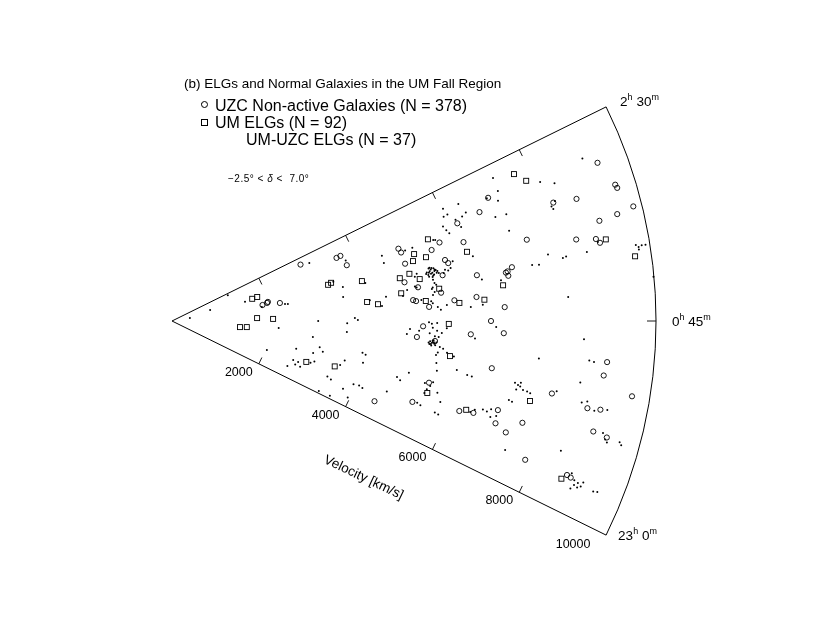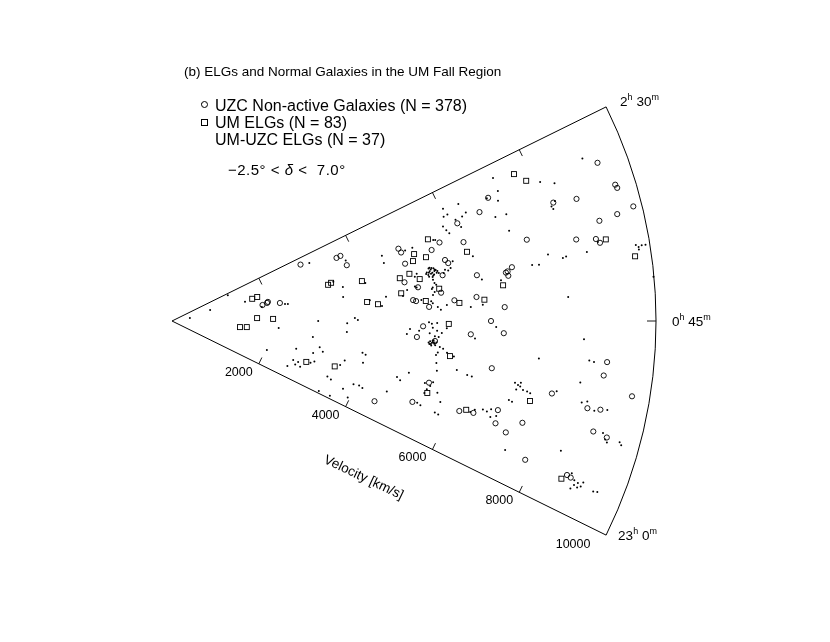--- a/index.html
+++ b/index.html
@@ -1,27 +1,27 @@
 <!DOCTYPE html>
 <html><head>
 <meta charset="utf-8">
 <style>
   html,body{margin:0;padding:0;background:#fff;}
   #stage{position:relative;width:830px;height:642px;background:#ffffff;overflow:hidden;
          font-family:"Liberation Sans", sans-serif;color:#000;}
   #plot-svg{position:absolute;left:0;top:0;}
-  .overlay{position:absolute;white-space:pre;}
+  .overlay{position:absolute;white-space:pre;margin-top:12px;}
   #chart-title{left:184px;top:64px;font-size:13.5px;}
   .legend-row{position:absolute;left:215px;font-size:16px;}
   .legend-sym{position:absolute;left:201px;}
-  #legend-row-0{top:97px;} #legend-row-1{top:114px;} #legend-row-2{top:131px;}
+  #legend-row-0{top:97px;} #legend-row-1{top:114px;} #legend-row-2{top:131px;margin-left:31px;}
   #legend-sym-0{top:103px;width:2px;height:2px;background:#000;border-radius:50%;}
   #legend-sym-1{top:101px;width:5px;height:5px;border:1px solid #000;border-radius:50%;background:#fff;}
   #legend-sym-2{top:119px;width:5px;height:5px;border:1px solid #000;background:#fff;}
-  #delta-annotation{left:228px;top:161px;font-size:15px;letter-spacing:0.5px;}
+  #delta-annotation{left:228px;top:161px;font-size:10px;letter-spacing:0.5px;}
   #delta-annotation .delta{font-style:italic;}
   text{font-family:"Liberation Sans", sans-serif;fill:#000;}
 </style>
 </head>
 <body>
 
 <div id="stage">
   <svg id="plot-svg" width="830" height="642">
       <path d="M 172 321 L 606.1 106.9 A 484 484 0 0 1 606.1 535.1 Z" fill="none" stroke="#000" stroke-width="1"></path>
       <line x1="258.81728138036425" y1="278.18645478680065" x2="261.90428138036424" y2="284.47245478680065" stroke="#000" stroke-width="0.9"></line>
@@ -400,19 +400,19 @@
         <rect x="632.6" y="253.8" width="5" height="5" fill="none" stroke="#000" stroke-width="0.9"></rect>
       </g>
     </svg>
 
   <div class="overlay" id="chart-title">(b) ELGs and Normal Galaxies in the UM Fall Region</div>
 
   <span class="legend-sym" id="legend-sym-0"></span>
   <div class="legend-row" id="legend-row-0">UZC Non-active Galaxies (N = 378)</div>
 
   <span class="legend-sym" id="legend-sym-1"></span>
-  <div class="legend-row" id="legend-row-1">UM ELGs (N = 83)</div>
+  <div class="legend-row" id="legend-row-1">UM ELGs (N = 92)</div>
 
   <span class="legend-sym" id="legend-sym-2"></span>
   <div class="legend-row" id="legend-row-2">UM-UZC ELGs (N = 37)</div>
 
   <div class="overlay" id="delta-annotation"><span>−2.5° &lt; </span><span class="delta">δ</span><span> &lt;  7.0°</span></div>
 </div>
 
 </body></html>

